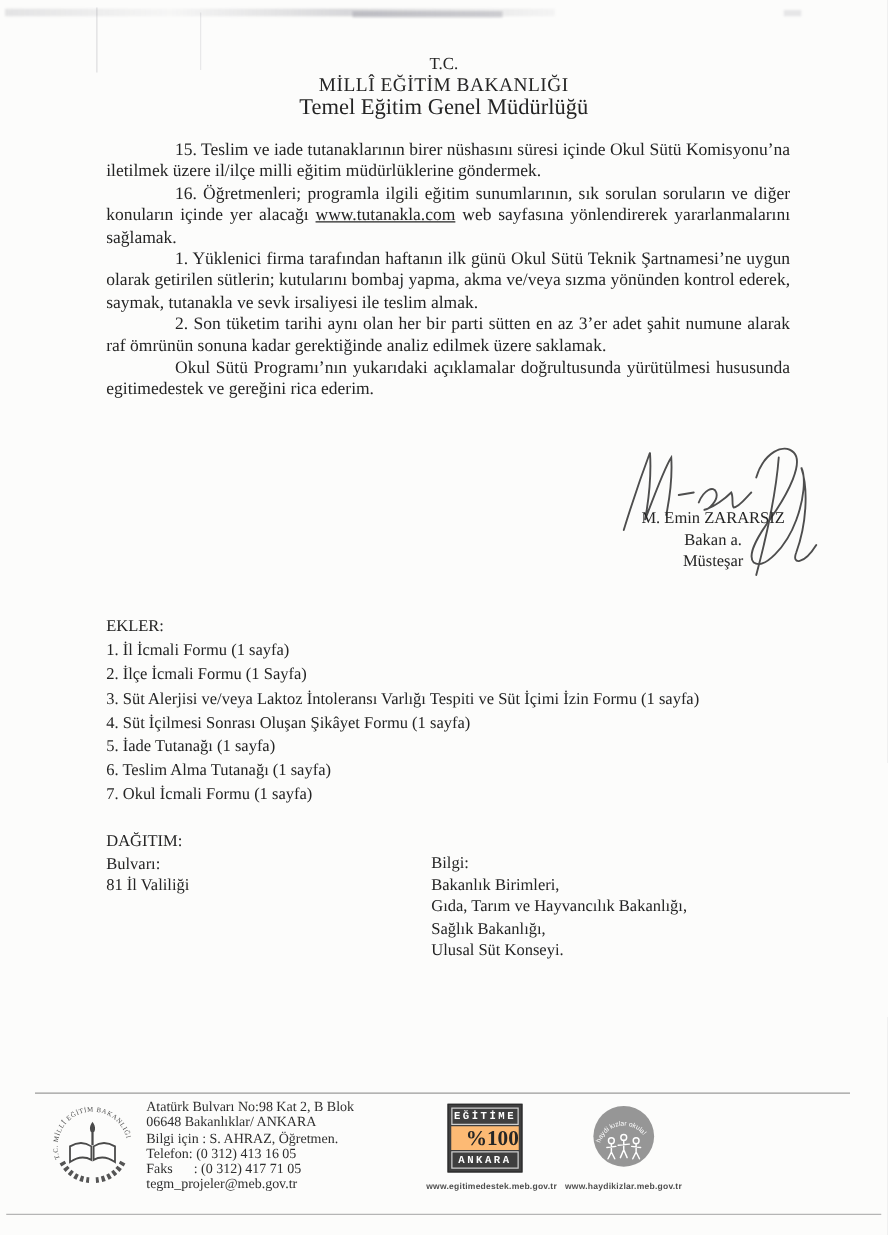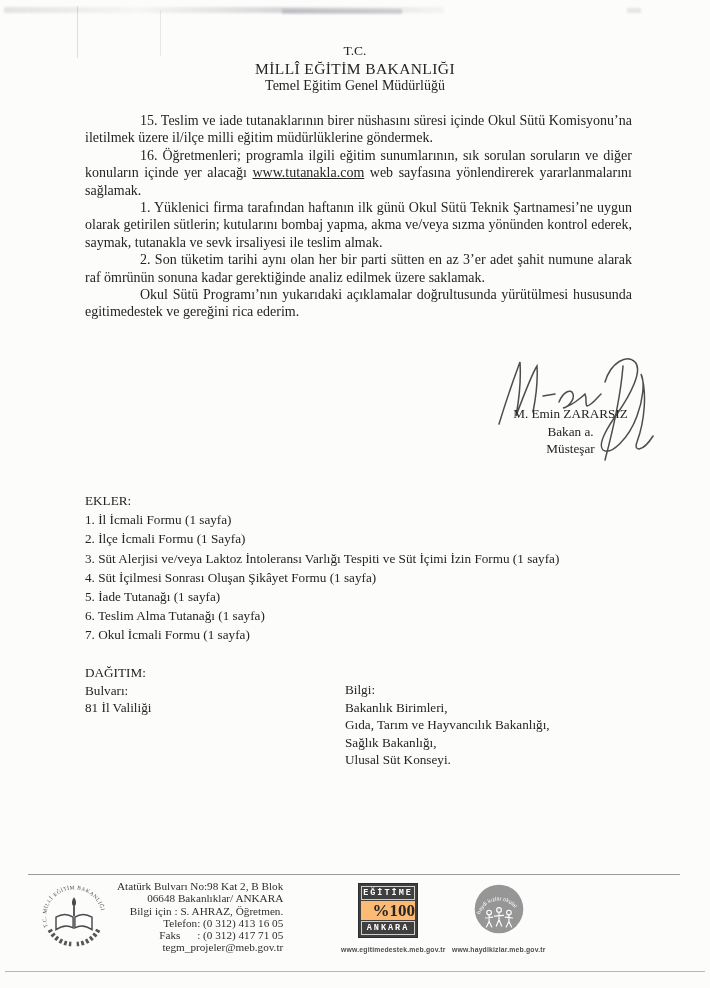--- a/index.html
+++ b/index.html
@@ -8,39 +8,39 @@
     background:#fcfcfb; overflow:hidden;
     font-family:"Liberation Serif", serif; color:#242424;
   }
   
   .smudge { position:absolute; filter:blur(1px); }
   .hairline { position:absolute; width:1px; }
   
   .letterhead { position:absolute; top:42px; left:0; width:100%; text-align:center; line-height:17.5px; }
   .lh-tc { font-size:13.5px; }
   .lh-ministry { font-size:15.5px; letter-spacing:0.4px; }
-  .lh-directorate { font-size:14px; }
+  .lh-directorate { font-size:18px; }
   
   .body-text { position:absolute; top:112px; left:85px; width:547px; font-size:14px; line-height:17.4px; text-align:justify; }
   .body-text p { margin:0; text-indent:55px; }
   .section-heading { margin:6px 0 9px 0 !important; text-align:left; }
   .doc-link { text-decoration:underline; color:#242424; }
   
   .sig-scribble { position:absolute; top:352px; left:493px; width:175px; height:115px; }
   .sig-block { position:absolute; top:405px; left:468px; width:205px; text-align:center; font-size:13.2px; line-height:17.6px; }
   
   .ekler { position:absolute; top:491px; left:85px; font-size:13.2px; line-height:19.2px; }
   
   .dagitim-left { position:absolute; top:664px; left:85px; font-size:13.2px; line-height:17.5px; }
   .dagitim-right { position:absolute; top:681px; left:345px; font-size:13.2px; line-height:17.5px; }
   
   .footer-line-top { position:absolute; top:874px; left:28px; width:652px; height:1px; background:#9a9a9a; }
   .footer-line-bottom { position:absolute; top:971px; left:5px; width:700px; height:1px; background:#b5b5b5; }
   .seal { position:absolute; top:882px; left:38px; width:72px; height:72px; }
-  .address { position:absolute; top:880px; left:117px; font-size:11.2px; line-height:12.3px; color:#2e2e2e;text-align:right; }
+  .address { position:absolute; top:880px; left:117px; font-size:11.2px; line-height:12.3px; color:#2e2e2e; }
   .address div { white-space:pre; }
   .destek-logo { position:absolute; top:883px; left:358px; width:60px; background:#3f3f3f; border:1px solid #2c2c2c; padding:2px; box-sizing:border-box; display:flex; flex-direction:column; gap:1px; }
   .destek-cap { color:#fff; border:1px solid #cfcfcf; font-family:Liberation Mono, monospace; font-weight:bold; font-size:8.5px; letter-spacing:2px; text-align:center; padding:1px 0; }
   .destek-mid { background:#fdba74; color:#262626; font-family:Liberation Serif, serif; font-weight:bold; font-size:17px; text-align:right; line-height:19px; }
   .haydi-logo { position:absolute; top:882px; left:472px; width:54px; height:54px; }
   .mini-url { position:absolute; top:946px; font-family:"Liberation Sans", sans-serif; font-weight:bold; font-size:6.8px; color:#4d4d4d; letter-spacing:0.2px; }
   .url-destek { left:341px; }
   .url-haydi { left:452px; }
 </style>
 </head>

